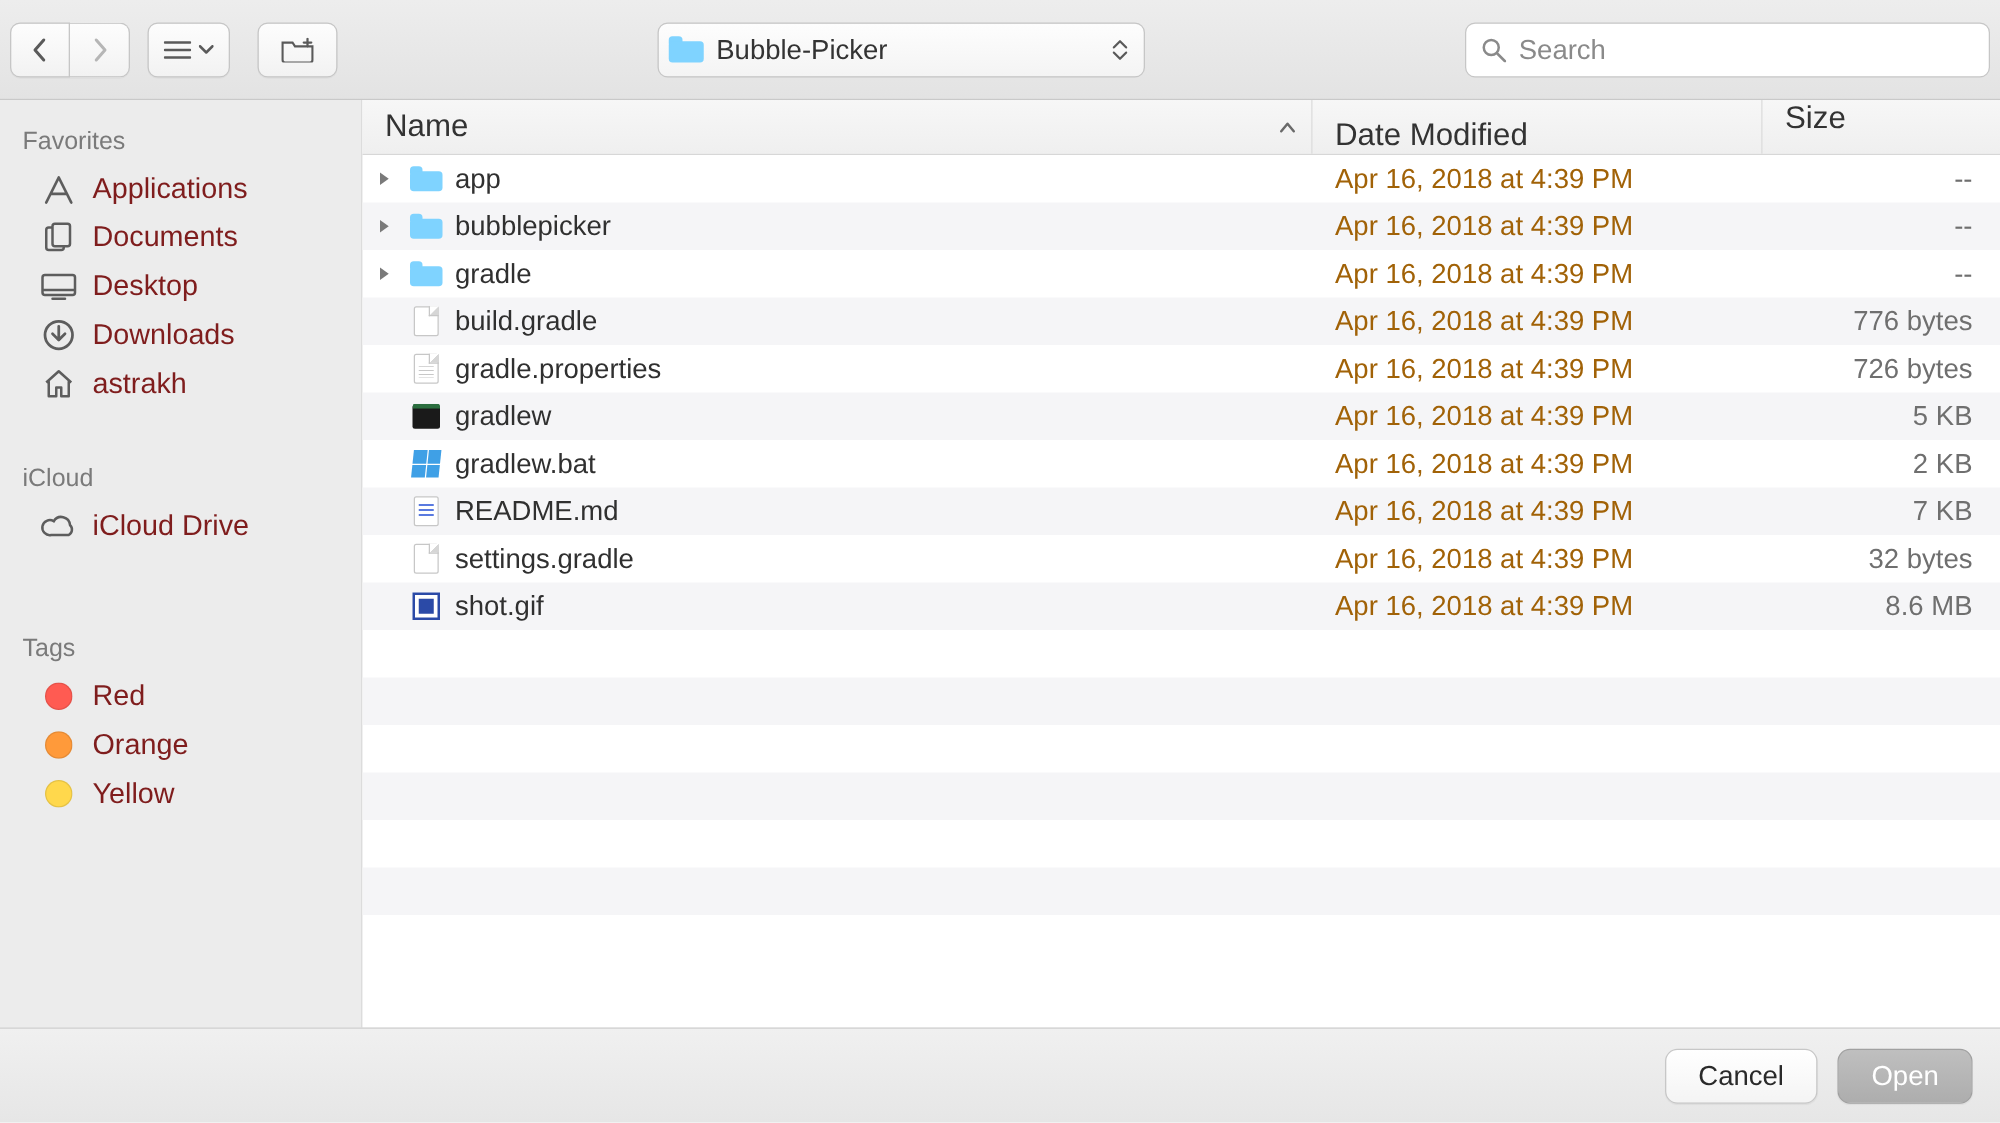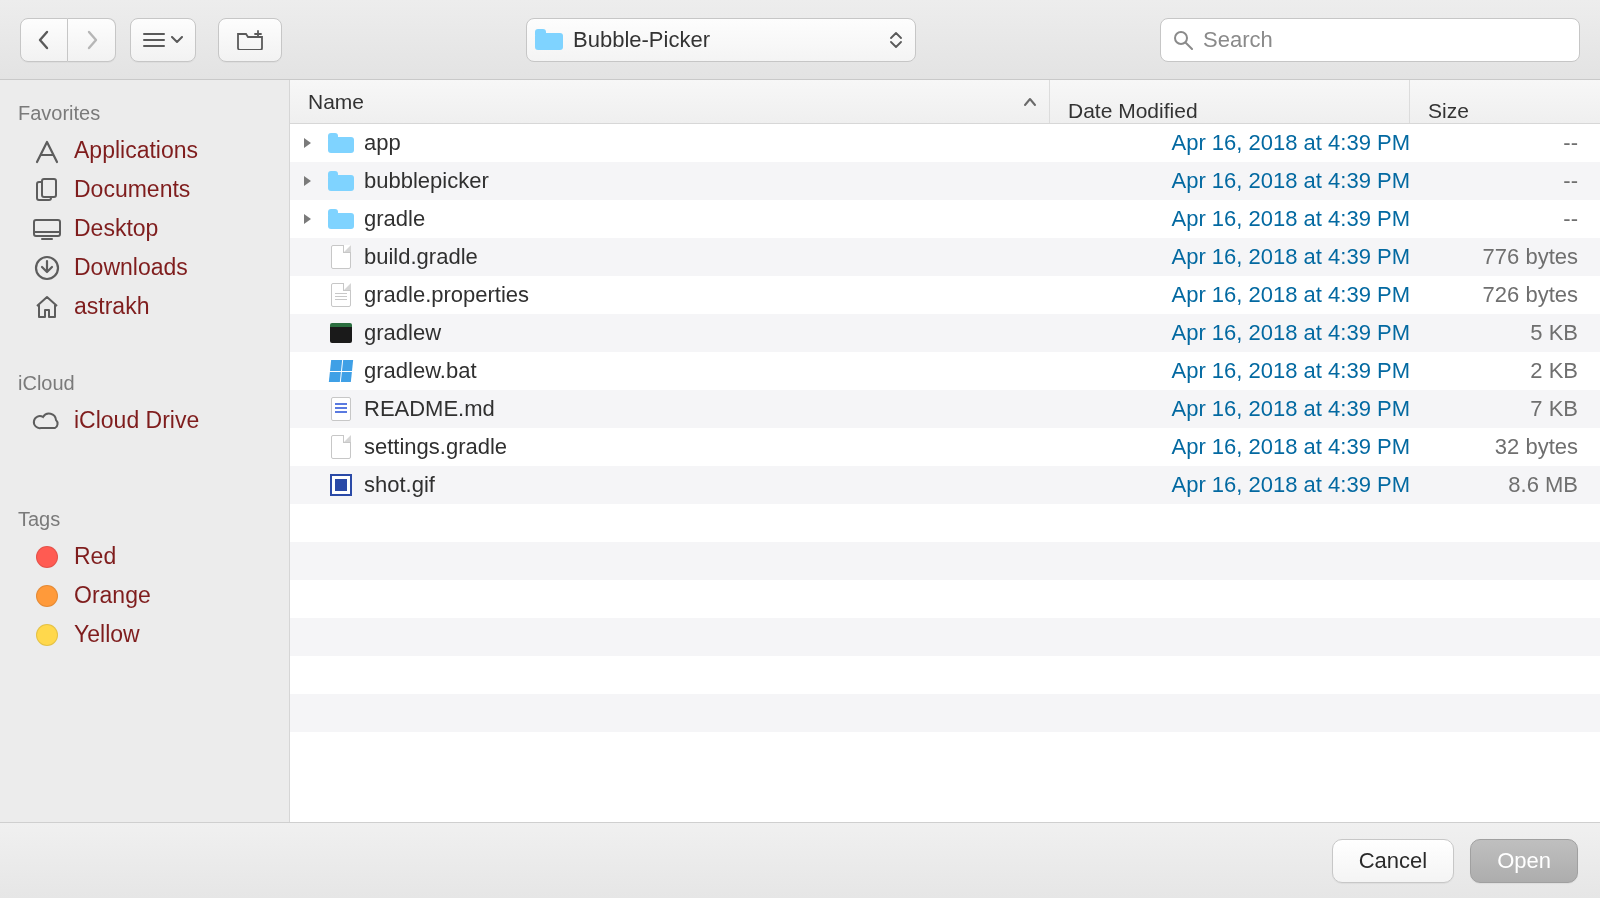--- a/index.html
+++ b/index.html
@@ -5,21 +5,21 @@
   * { box-sizing: border-box; margin: 0; padding: 0; font-family: -apple-system, "Helvetica Neue", Helvetica, Arial, sans-serif; }
   html, body { width: 1600px; height: 898px; overflow: hidden; }
   body { background: #ececec; display: flex; flex-direction: column; }
 
   
   .toolbar {
     height: 80px;
     background: linear-gradient(#ededed, #e3e3e3);
     border-bottom: 1px solid #c9c9c9;
     display: flex; align-items: center;
-    padding: 0 20px;
+    padding: 0 8px;
     gap: 14px;
   }
   .tb-group { display: flex; gap: 0; }
   .tb-btn {
     height: 44px; min-width: 48px;
     border: 1px solid #c6c6c6; background: linear-gradient(#fdfdfd,#f2f2f2);
     border-radius: 8px;
     display: flex; align-items: center; justify-content: center;
     color: #555; font-size: 20px;
     box-shadow: 0 1px 0 rgba(0,0,0,.03);
@@ -85,35 +85,35 @@
   .sb-item .ic { width: 30px; height: 26px; display:flex; align-items:center; justify-content:center; color:#5d5d5d; }
   .tag-dot { width: 22px; height: 22px; border-radius: 50%; border: 1px solid rgba(0,0,0,.1); }
   .sb-gap { height: 38px; }
 
   
   .filepane { flex:1; display:flex; flex-direction:column; background:#fff; min-width:0; }
   .cols {
     height: 44px; display:flex; align-items:center;
     background: linear-gradient(#f7f7f7,#efefef);
     border-bottom: 1px solid #d7d7d7;
-    font-size: 21px; color:#333;
+    font-size: 25px; color:#333;
   }
   .col-name { flex: 1; padding-left: 18px; display:flex; align-items:center; gap:8px; border-right:1px solid #dcdcdc; height:100%;}
   .col-name .sort { margin-left:auto; margin-right:12px; color:#6a6a6a; }
   .col-date { width: 360px; padding-left: 18px; border-right:1px solid #dcdcdc; height:100%; display:flex; align-items:flex-end;}
-  .col-size { width: 190px; padding-left: 18px; height:100%; display:flex; align-items:flex-end;}
+  .col-size { width: 190px; padding-left: 18px; height:100%; display:flex; align-items:flex-start;}
 
   .rows { flex:1; overflow:auto; }
   .row {
     display:flex; align-items:center; height:38px;
     font-size: 22px; color:#303030;
   }
   .row:nth-child(even) { background:#f5f5f7; }
   .row .c-name { flex:1; display:flex; align-items:center; gap:10px; padding-left:6px; }
-  .row .c-date { width:360px; color:#0369a1; padding-left:18px;text-align:right; }
+  .row .c-date { width:360px; color:#a16207; padding-left:18px; }
   .row .c-size { width:190px; color:#6f6f6f; padding-right:22px; text-align:right; }
 
   .disclosure { width:22px; display:flex; justify-content:center; color:#7a7a7a; }
   .disclosure.hidden { visibility:hidden; }
   .ficon { width:26px; height:24px; display:flex; align-items:center; justify-content:center; }
   .file-page {
     width:20px; height:24px; border:1px solid #c7c7c7; background:#fff; position:relative; border-radius:2px;
   }
   .file-page::after{ content:""; position:absolute; right:-1px; top:-1px; width:7px; height:7px; background:linear-gradient(135deg,#fff 49%, #d6d6d6 51%); border-left:1px solid #c7c7c7; border-bottom:1px solid #c7c7c7; }
   .file-page.lines::before{ content:""; position:absolute; left:3px; right:3px; top:9px; height:9px; background:repeating-linear-gradient(#c8c8c8 0 1px, transparent 1px 3px); }

